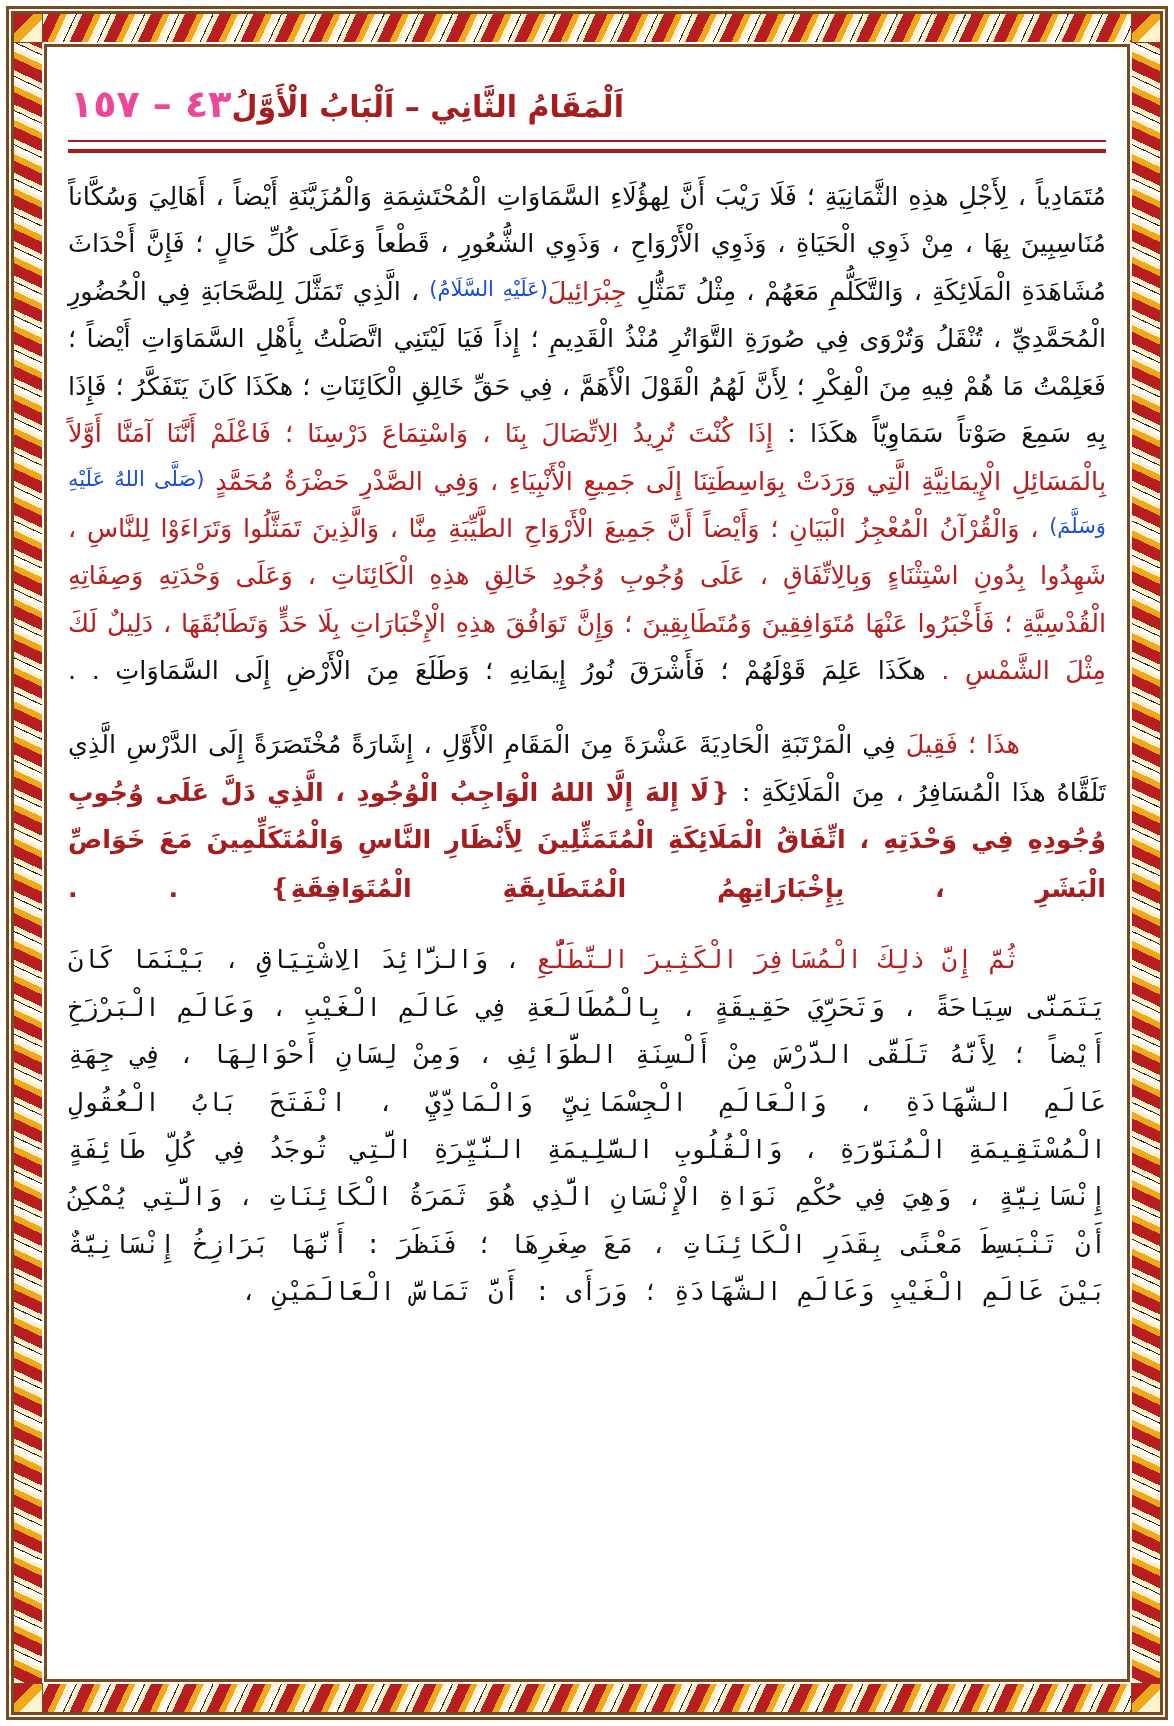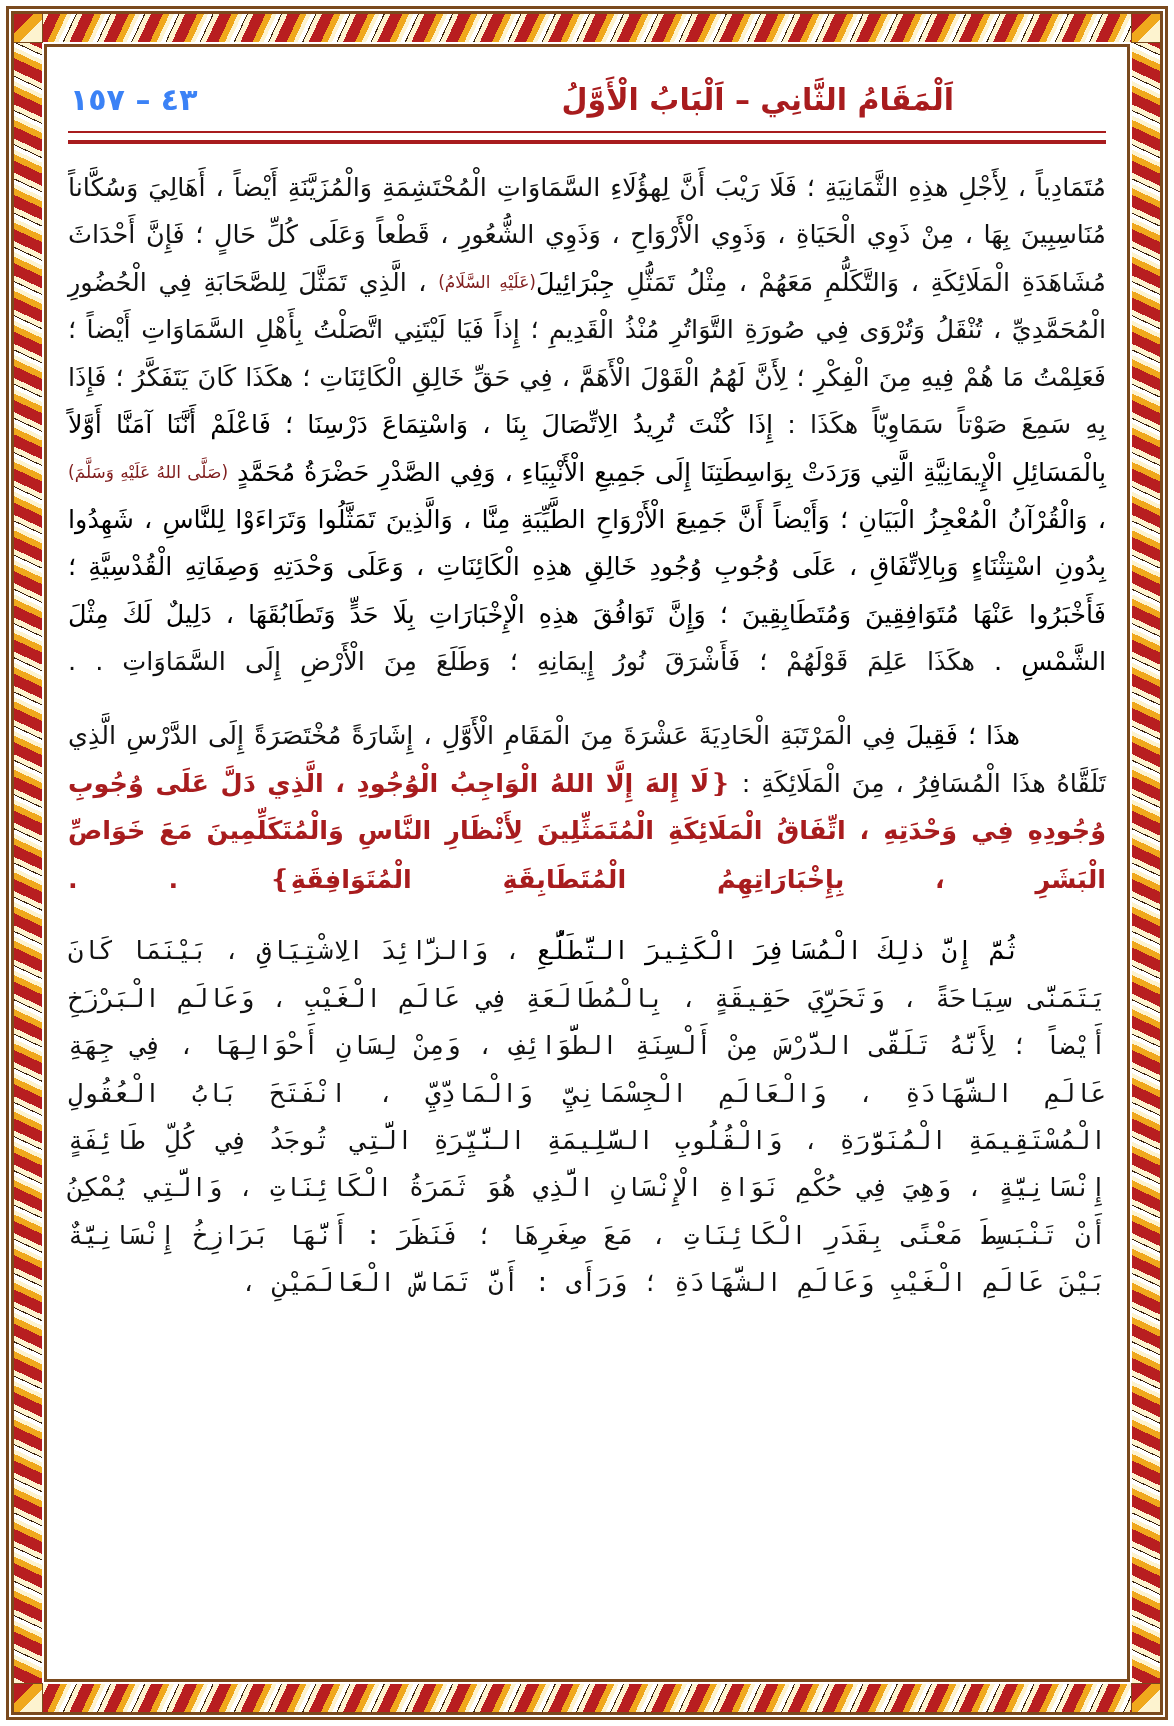--- a/index.html
+++ b/index.html
@@ -128,25 +128,25 @@
     direction: rtl;
     padding: 6px 6px 0 6px;
   }
   .header-title {
     color: #a81c1e;
     font-size: 30px;
     font-weight: bold;
     font-family: "DejaVu Sans", "Liberation Sans", sans-serif;
     letter-spacing: 0;
     flex: 1;
-    text-align: right;
+    text-align: left;
   }
   .header-pages {
-    color: #3b82f6;
-    font-size: 30px;
+    color: #ec4899;
+    font-size: 38px;
     font-weight: bold;
     font-family: "DejaVu Sans", "Liberation Sans", sans-serif;
     white-space: nowrap;
     min-width: 150px;
     text-align: left;
   }
   .header-spacer { min-width: 150px; }
 
   .header-rule {
     margin: 14px 4px 0 4px;
@@ -171,24 +171,24 @@
     color: #111111;
     font-family: "DejaVu Sans", "Liberation Sans", sans-serif;
     text-align: justify;
     text-align-last: justify;
     word-spacing: 0.02em;
   }
   p.para.last { text-align-last: right; font-family: Liberation Mono, monospace; }
   p.para.indent { text-indent: 0; }
   .lead-gap { display: inline-block; width: 86px; }
 
-  .red      { color: #000000; }
+  .red      { color: #b91c1c; }
   .red-b    { color: #a81c1e; font-weight: bold; }
   .blk      { color: #111111; }
-  .honor    { color: #7f1d1d; font-size: 17px; vertical-align: 0.18em; }
+  .honor    { color: #1d4ed8; font-size: 21px; vertical-align: 0.18em; }
   .orn      { color: #a81c1e; font-weight: bold; font-size: 26px; }
 </style>
 </head>
 <body>
 
 <div class="page">
 
   <div class="border-outer"></div>
   <div class="chain chain-h chain-top"></div>
   <div class="chain chain-h chain-bottom"></div>

